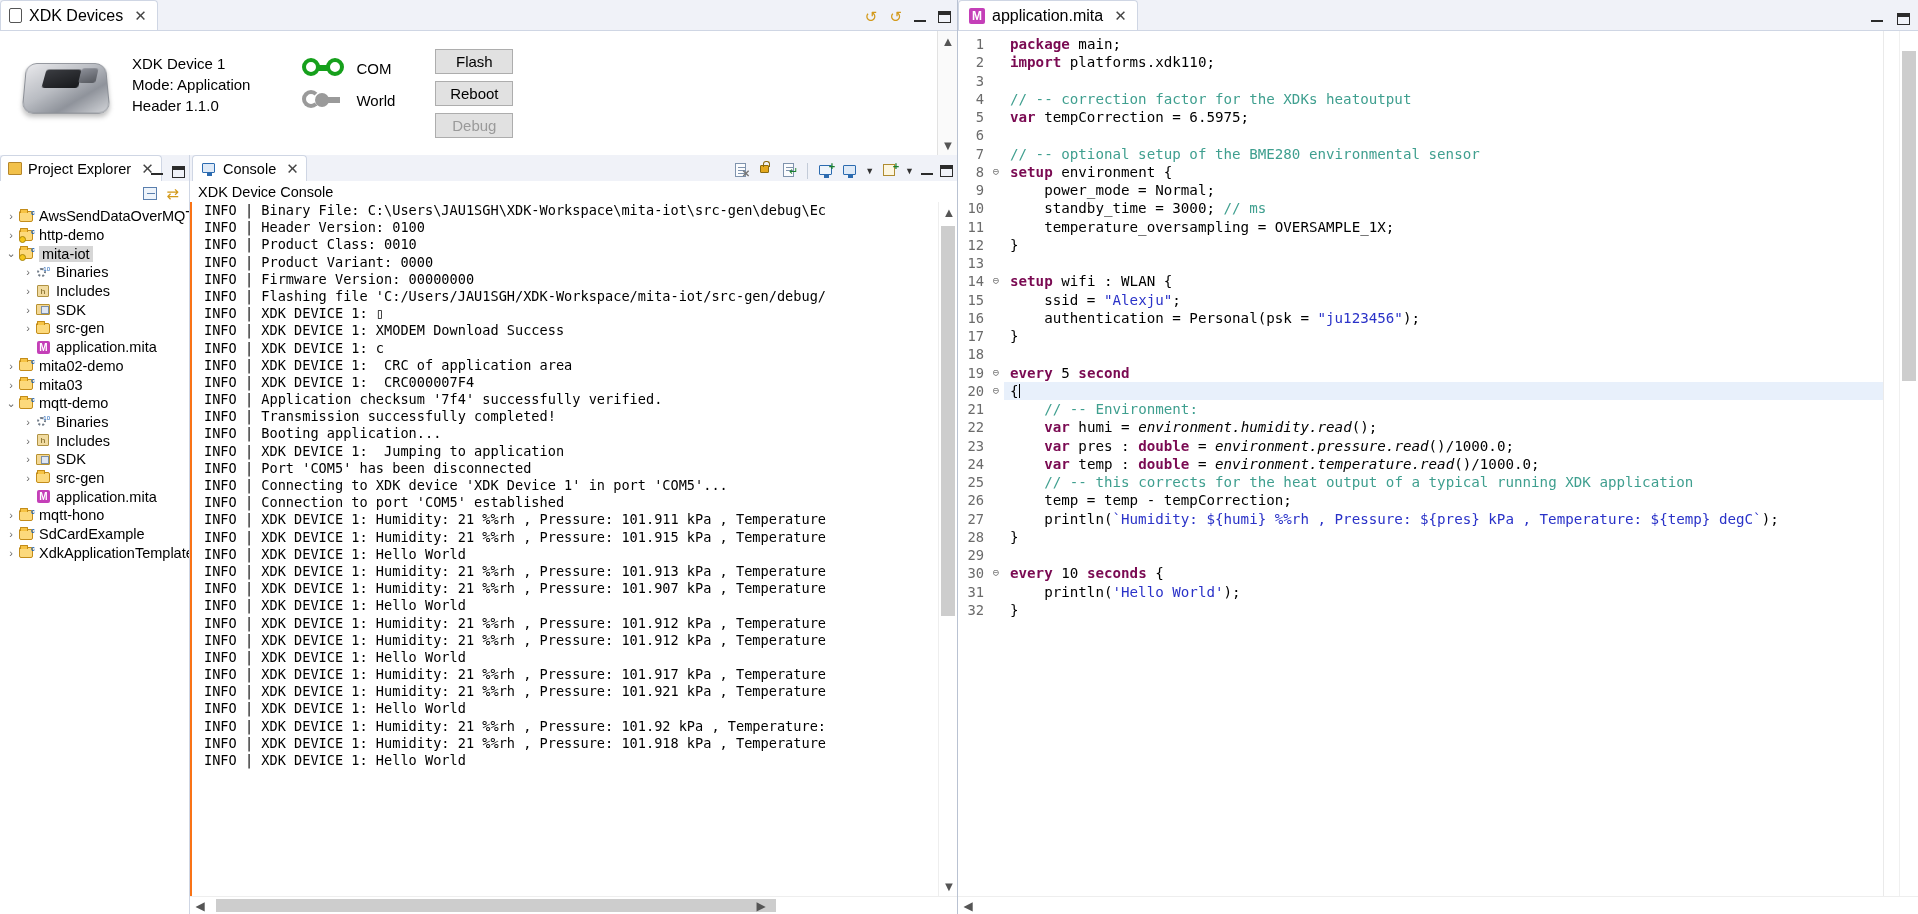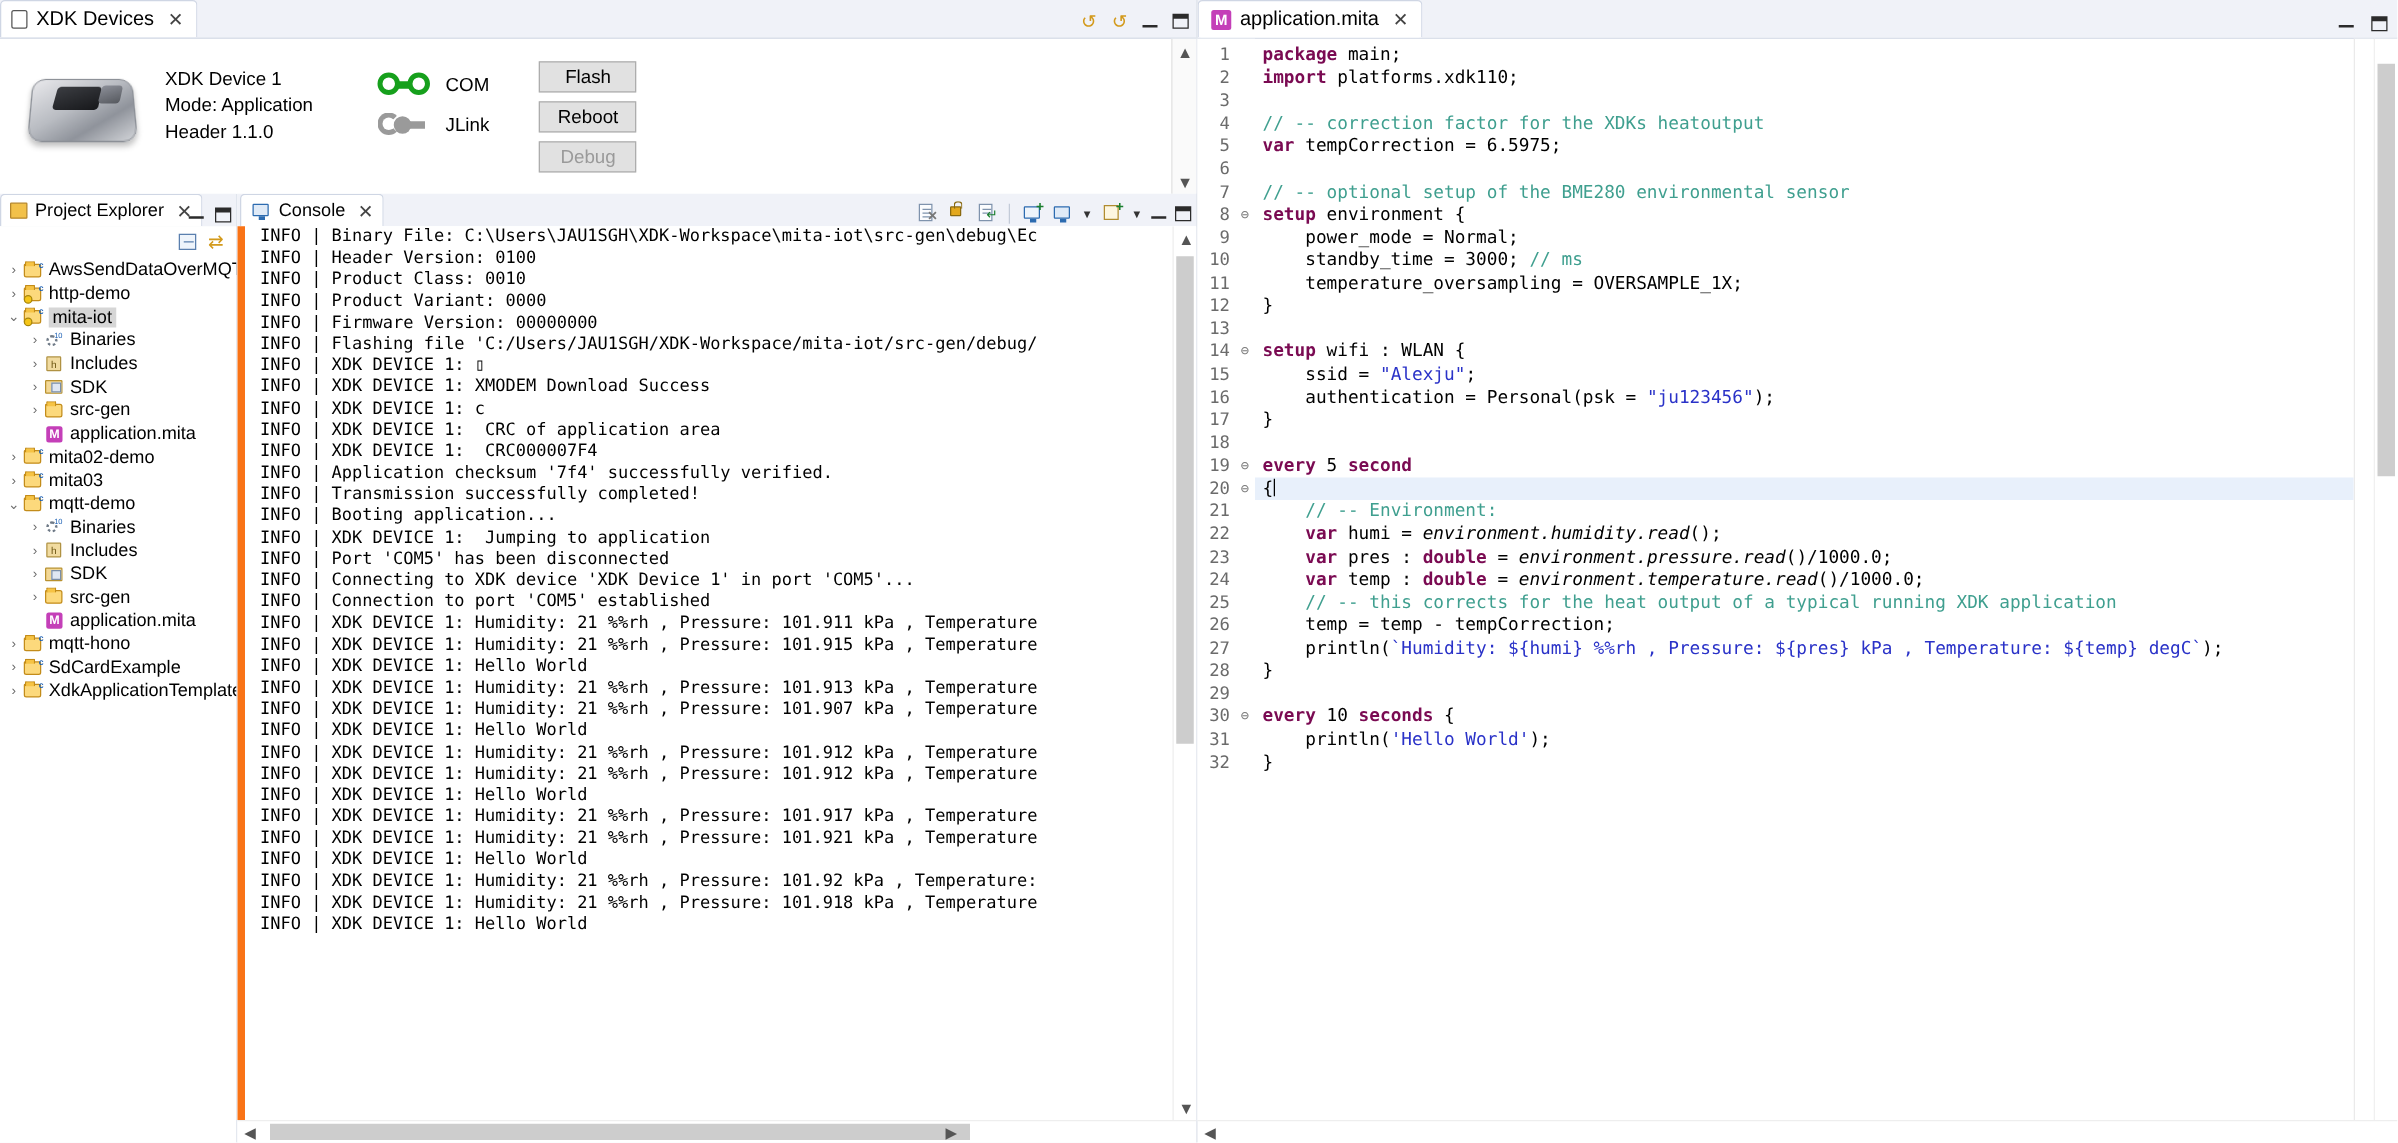--- a/index.html
+++ b/index.html
@@ -156,21 +156,21 @@
   .mon-ico:after{ content:""; position:absolute; left:4px; bottom:-4px; width:5px; height:3px;
              background:#2c6bb0;}
   .newc-ico { position:absolute; left:2px; top:2px; width:12px; height:12px; background:#fdf6e0;
              border:1px solid #b08c30;}
   .plus-b { position:absolute; right:-1px; top:-2px; color:#1a7f2e; font-size:11px; font-weight:bold;}
   .caret { font-size:9px; color:#333; }
   .sep-v { width:1px; height:16px; background:#c3cbd8; margin:0 2px;}
 
   .c-title { font-size:14.5px; padding:3px 0 2px 8px; background:#fff; }
   .c-body { flex:1; position:relative; overflow:hidden; background:#fff;
-            border-left:6px solid #f97316; }
+            border-left:2px solid #f97316; }
   .c-lines { font-family:"DejaVu Sans Mono", monospace; font-size:13.6px; line-height:17.2px;
              padding-left:12px; white-space:pre; }
   .c-line { height:17.2px; }
   .c-vscroll { position:absolute; right:0; top:0; width:19px; height:100%; background:#fff;
                border-left:1px solid #eee;}
   .c-vthumb { position:absolute; left:2px; top:24px; width:14px; height:390px; background:#cdcdcd;}
   .c-hscroll { height:18px; background:#fff; display:flex; align-items:center; position:relative;
                border-top:1px solid #eee;}
   .c-hthumb { position:absolute; left:26px; width:560px; height:13px; background:#cdcdcd; }
   .hs-arrow { width:20px; text-align:center; color:#555; font-size:12px; }
@@ -254,21 +254,21 @@
                 <span class="knobR"></span>
             </span>
             <span class="conn-label">COM</span>
           </div>
           <div class="conn-row">
             <span class="sw off">
               <span class="bar"></span>
                 <span class="knobL"></span>
                 <span class="knobR"></span>
             </span>
-            <span class="conn-label">JLink</span>
+            <span class="conn-label">World</span>
           </div>
         </div>
 
         <div class="btn-col">
           <button class="xbtn">Flash</button>
           <button class="xbtn">Reboot</button>
           <button class="xbtn disabled">Debug</button>
         </div>
 
         <div class="xdk-scroll">
@@ -491,20 +491,21 @@
             <span class="caret">▼</span>
             <span class="tico">
               <span class="newc-ico"></span>
                 <span class="plus-b">+</span>
             </span>
             <span class="caret">▼</span>
             <span class="ctrl-ico min-ico"></span>
             <span class="ctrl-ico max-ico"></span>
           </div>
         </div>
+        <div class="c-title">XDK Device Console</div>
         <div class="c-body">
           <div class="c-lines"><div class="c-line">INFO | Binary File: C:\Users\JAU1SGH\XDK-Workspace\mita-iot\src-gen\debug\Ec</div><div class="c-line">INFO | Header Version: 0100</div><div class="c-line">INFO | Product Class: 0010</div><div class="c-line">INFO | Product Variant: 0000</div><div class="c-line">INFO | Firmware Version: 00000000</div><div class="c-line">INFO | Flashing file 'C:/Users/JAU1SGH/XDK-Workspace/mita-iot/src-gen/debug/</div><div class="c-line">INFO | XDK DEVICE 1: ▯</div><div class="c-line">INFO | XDK DEVICE 1: XMODEM Download Success</div><div class="c-line">INFO | XDK DEVICE 1: c</div><div class="c-line">INFO | XDK DEVICE 1:  CRC of application area</div><div class="c-line">INFO | XDK DEVICE 1:  CRC000007F4</div><div class="c-line">INFO | Application checksum '7f4' successfully verified.</div><div class="c-line">INFO | Transmission successfully completed!</div><div class="c-line">INFO | Booting application...</div><div class="c-line">INFO | XDK DEVICE 1:  Jumping to application</div><div class="c-line">INFO | Port 'COM5' has been disconnected</div><div class="c-line">INFO | Connecting to XDK device 'XDK Device 1' in port 'COM5'...</div><div class="c-line">INFO | Connection to port 'COM5' established</div><div class="c-line">INFO | XDK DEVICE 1: Humidity: 21 %%rh , Pressure: 101.911 kPa , Temperature</div><div class="c-line">INFO | XDK DEVICE 1: Humidity: 21 %%rh , Pressure: 101.915 kPa , Temperature</div><div class="c-line">INFO | XDK DEVICE 1: Hello World</div><div class="c-line">INFO | XDK DEVICE 1: Humidity: 21 %%rh , Pressure: 101.913 kPa , Temperature</div><div class="c-line">INFO | XDK DEVICE 1: Humidity: 21 %%rh , Pressure: 101.907 kPa , Temperature</div><div class="c-line">INFO | XDK DEVICE 1: Hello World</div><div class="c-line">INFO | XDK DEVICE 1: Humidity: 21 %%rh , Pressure: 101.912 kPa , Temperature</div><div class="c-line">INFO | XDK DEVICE 1: Humidity: 21 %%rh , Pressure: 101.912 kPa , Temperature</div><div class="c-line">INFO | XDK DEVICE 1: Hello World</div><div class="c-line">INFO | XDK DEVICE 1: Humidity: 21 %%rh , Pressure: 101.917 kPa , Temperature</div><div class="c-line">INFO | XDK DEVICE 1: Humidity: 21 %%rh , Pressure: 101.921 kPa , Temperature</div><div class="c-line">INFO | XDK DEVICE 1: Hello World</div><div class="c-line">INFO | XDK DEVICE 1: Humidity: 21 %%rh , Pressure: 101.92 kPa , Temperature:</div><div class="c-line">INFO | XDK DEVICE 1: Humidity: 21 %%rh , Pressure: 101.918 kPa , Temperature</div><div class="c-line">INFO | XDK DEVICE 1: Hello World</div></div>
           <div class="c-vscroll">
             <div class="sb-arrow">▲</div>
             <div class="c-vthumb"></div>
             <div class="sb-arrow bottom">▼</div>
           </div>
         </div>
         <div class="c-hscroll">
           <span class="hs-arrow">◀</span>

